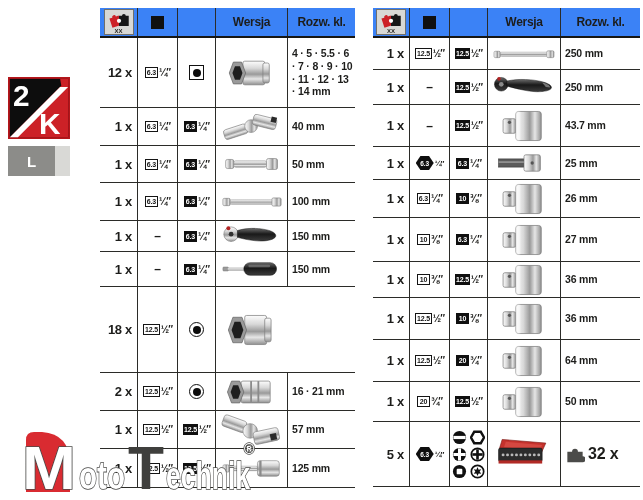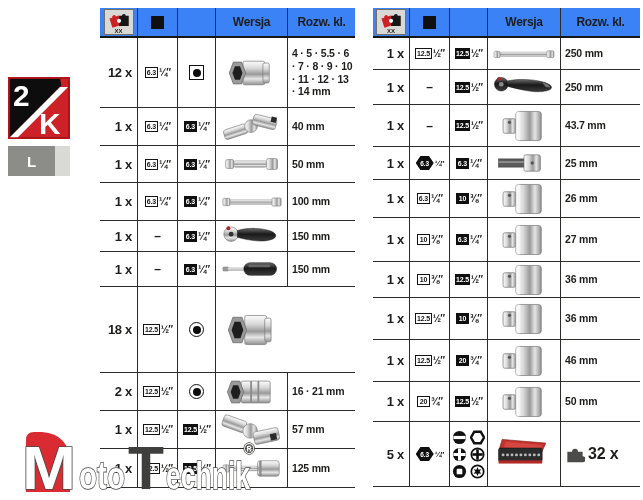--- a/index.html
+++ b/index.html
@@ -612,21 +612,21 @@
           </span>
         </div>
         <div class="cell" style="width: 73px;">
           <svg class="pimg" viewBox="0 0 72 44" preserveAspectRatio="xMidYMid meet">
             <rect x="13" y="14" width="14" height="16" rx="2" fill="url(#gcv)" stroke="#7a7a7a" stroke-width="0.8"></rect>
      <rect x="27" y="6" width="28" height="32" rx="3" fill="url(#gcv)" stroke="#7a7a7a" stroke-width="0.8"></rect>
      <circle cx="20" cy="18" r="1.8" fill="#555"></circle>
      <rect x="27" y="6" width="5" height="32" fill="#ffffff" opacity="0.45"></rect>
           </svg>
         </div>
-        <div class="cell sizecell" style="width: 80px;">46 mm</div>
+        <div class="cell sizecell" style="width: 80px;">64 mm</div>
       </div>
       <div class="trow" style="height: 40px;">
         <div class="cell qty" style="width: 36px;">1 x</div>
         <div class="cell" style="width: 40px;">
           <span class="chipwrap">
             <span class="chipbox outline">20</span>
             <span class="frac">¾″</span>
           </span>
         </div>
         <div class="cell" style="width: 38px;">

